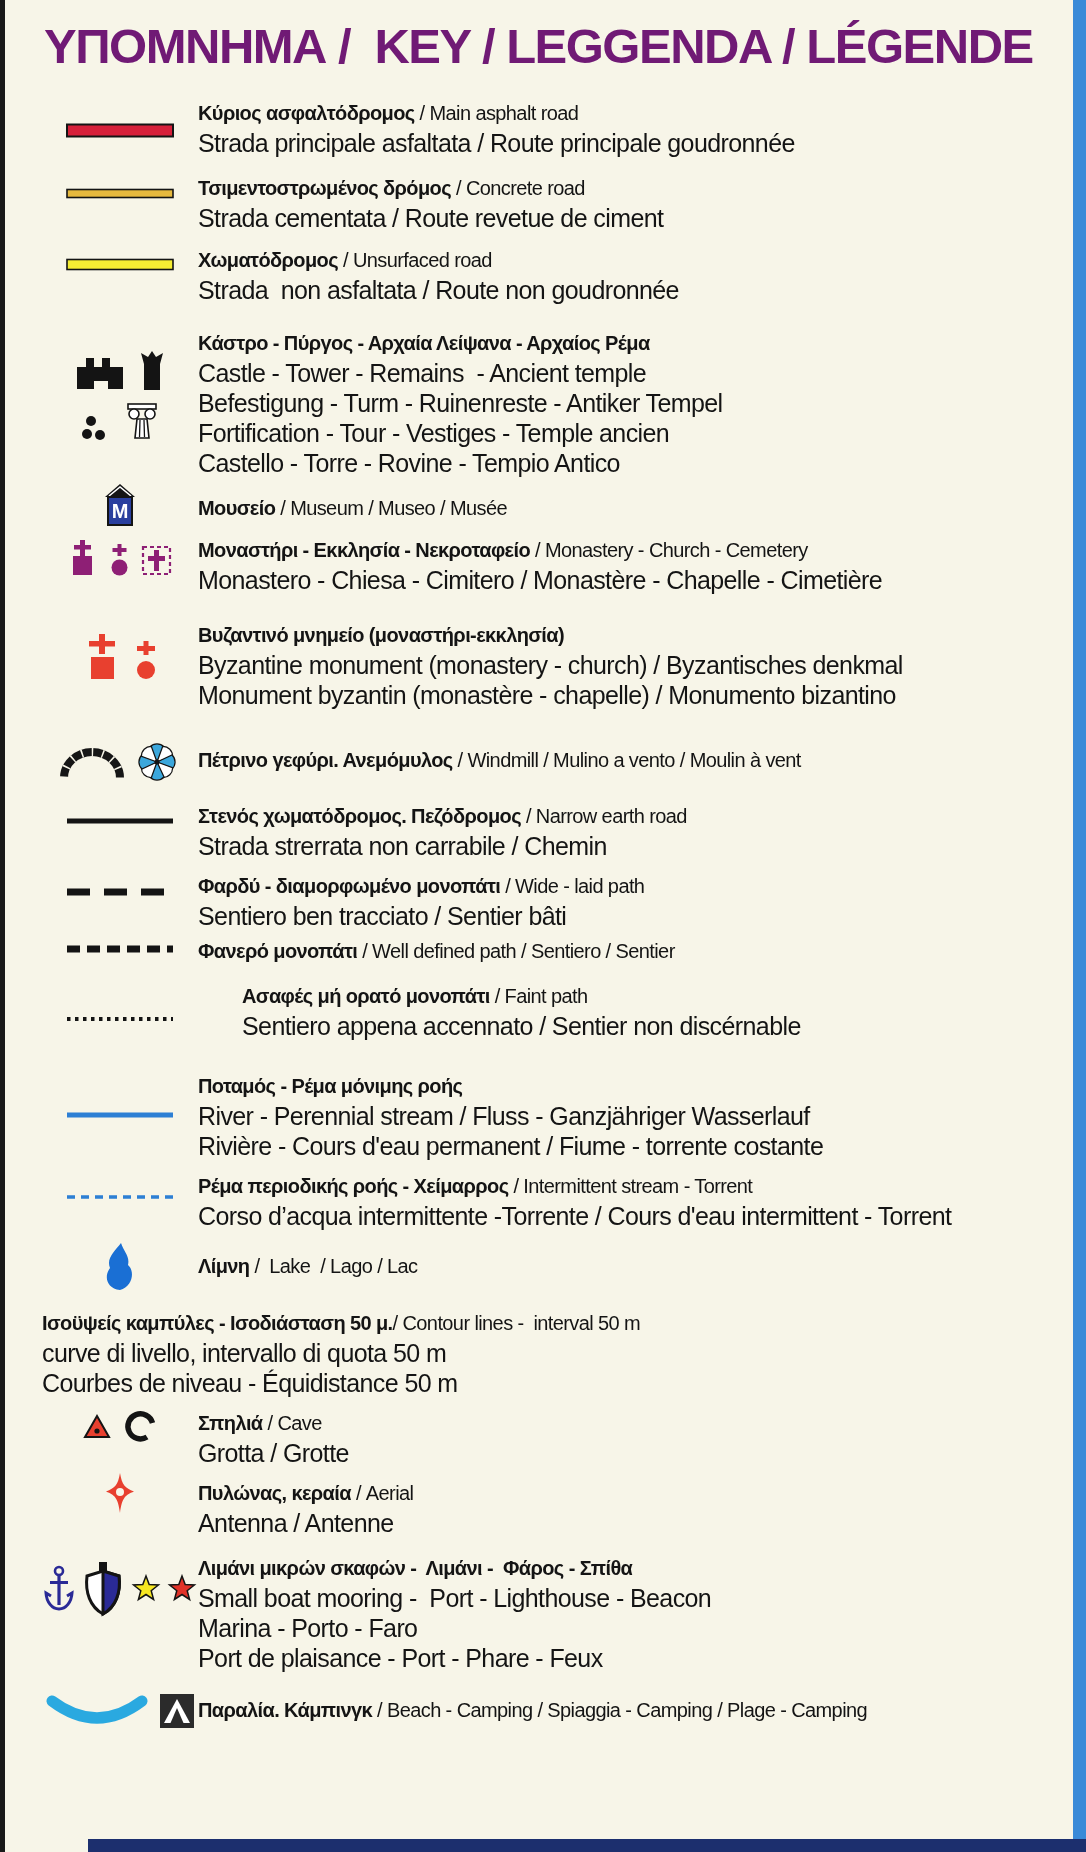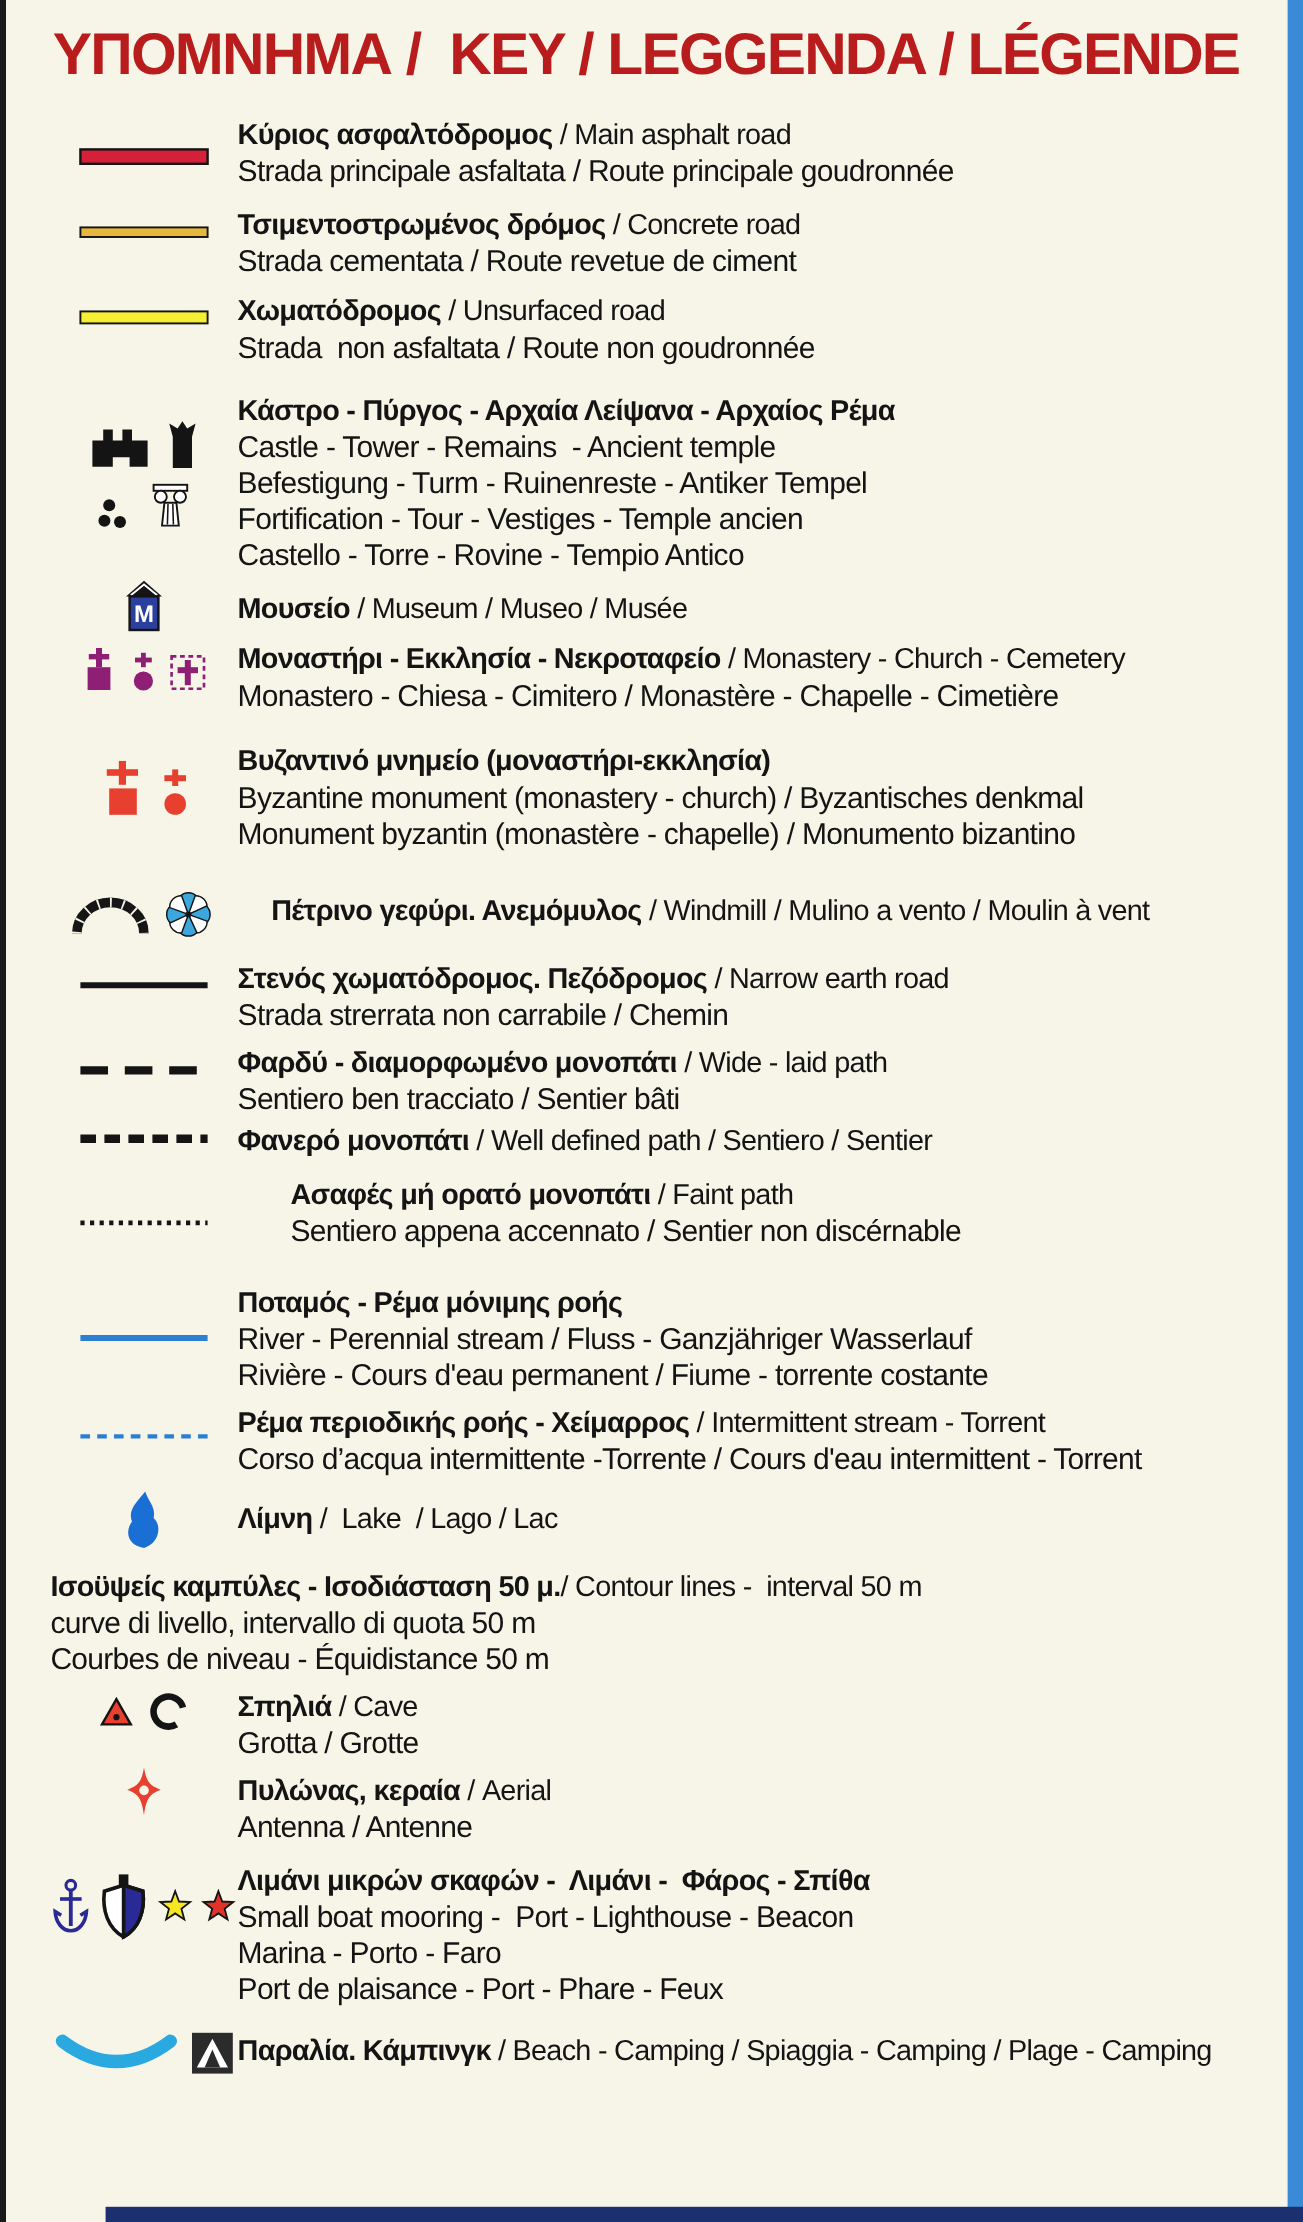--- a/index.html
+++ b/index.html
@@ -7,41 +7,41 @@
     width:1086px;height:1852px;position:relative;overflow:hidden;
     background:var(--paper,#f7f5e8);
     font-family:"Liberation Sans",sans-serif;color:#141414;
   }
   .edge-left{position:absolute;left:0;top:0;bottom:0;width:5px;background:#191919;}
   .edge-right{position:absolute;right:0;top:0;bottom:0;width:13px;background:var(--edge-blue,#3a8ad8);}
   .edge-bottom{position:absolute;bottom:0;left:88px;right:0;height:13px;background:var(--edge-navy,#1c2f6e);}
   .legend{padding:14px 26px 0 42px;}
   h1{
     font-size:49px;font-weight:700;letter-spacing:-1.5px;margin:4px 0 24px 2px;
-    white-space:pre;color:#b91c1c;
+    white-space:pre;color:#701a75;
   }
   .row{display:flex;align-items:flex-start;}
   .sym{flex:0 0 156px;width:156px;display:flex;justify-content:center;align-items:center;gap:10px;}
   .sym svg{display:block;}
   .txt{flex:1;min-width:0;}
-  .t1{font-size:24px;line-height:30px;letter-spacing:-0.6px;white-space:pre-wrap;}
+  .t1{font-size:20px;line-height:30px;letter-spacing:-0.6px;white-space:pre-wrap;}
   .b{font-weight:700;}
   .ln{font-size:25px;line-height:30px;letter-spacing:-0.6px;white-space:pre-wrap;}
   .cols{display:flex;}
   .col-l{width:445px;flex:0 0 445px;}
   
   .r0{margin-bottom:15px;}  .r0 .sym{margin-top:24px;}
   .r1{margin-bottom:17px;}  .r1 .sym{margin-top:6px;}
   .r2{margin-bottom:12px;}  .r2 .sym{margin-top:14px;}
   .r3{margin-bottom:23px;}  .r3 .sym{margin-top:12px;}
   .r4{margin-bottom:15px;}  .r4 .sym{margin-top:22px;}
   .r5{margin-bottom:6px;}   .r5 .sym{margin-top:-10px;}
   .r6{margin-bottom:25px;}  .r6 .sym{margin-top:4px;align-items:flex-end;}
   .r7{margin-bottom:35px;}  .r7 .sym{margin-top:14px;align-items:flex-end;}
-  .r8{margin-bottom:16px;gap:28px;}  .r8 .sym{margin-top:-6px;}
+  .r8{margin-bottom:16px;}  .r8 .sym{margin-top:-6px;}
   .r9{margin-bottom:10px;}  .r9 .sym{margin-top:16px;}
   .r10{margin-bottom:5px;}  .r10 .sym{margin-top:16px;}
   .r11{margin-bottom:15px;} .r11 .sym{margin-top:8px;}
   .r12{margin-bottom:30px;gap:44px;} .r12 .sym{margin-top:34px;}
   .r13{margin-bottom:10px;} .r13 .sym{margin-top:40px;}
   .r14{margin-bottom:20px;} .r14 .sym{margin-top:22px;}
   .r15{margin-bottom:13px;} .r15 .sym{margin-top:-10px;}
   .r16{margin-bottom:10px;} .r16 .sym{margin-top:2px;}
   .r17{margin-bottom:10px;} .r17 .sym{margin-top:0;}
   .r18{margin-bottom:15px;} .r18 .sym{margin-top:-6px;}

